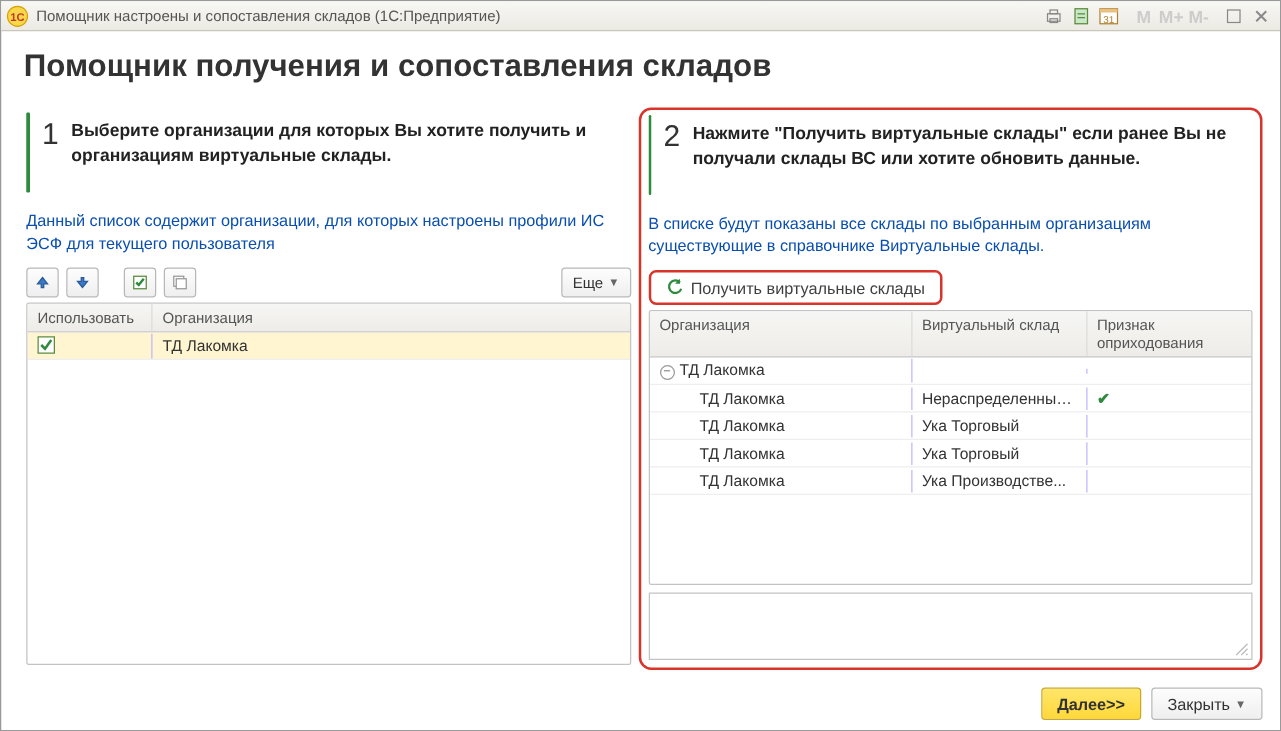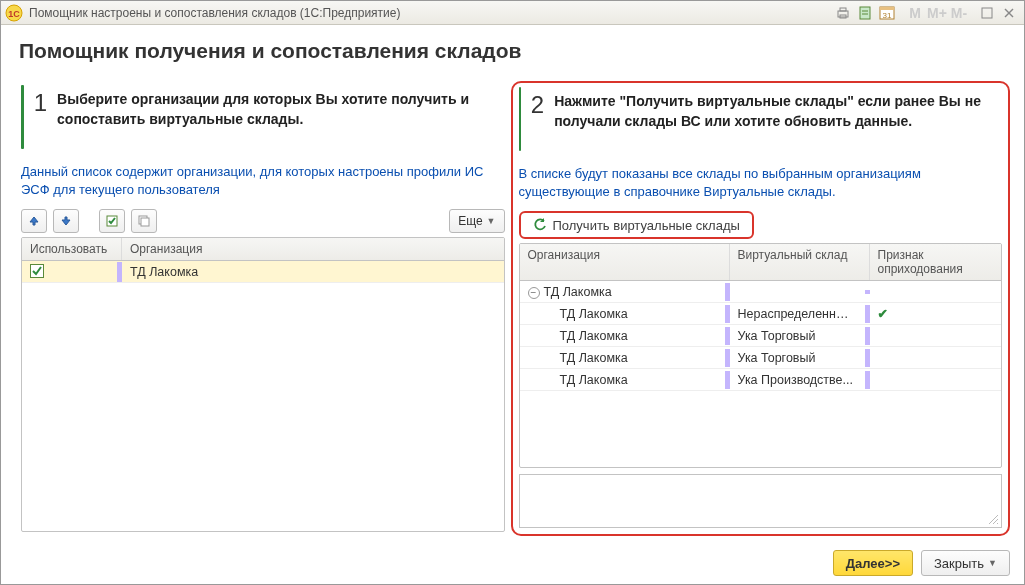--- a/index.html
+++ b/index.html
@@ -5,42 +5,42 @@
   * { box-sizing: border-box; }
   html, body { margin:0; padding:0; font-family: Arial, sans-serif; font-size:13px; color:#333; background:#fff; }
   .window { width:1025px; height:585px; border:1px solid #999; background:#fff; display:flex; flex-direction:column; position:relative; }
   .titlebar { height:24px; background:linear-gradient(#f7f7f4,#eceae3); border-bottom:1px solid #c9c7bd; display:flex; align-items:center; padding:0 4px; font-size:12px; color:#555; }
   .titlebar .logo { width:18px; height:18px; margin-right:6px; display:flex; align-items:center; justify-content:center; }
   .titlebar .title { flex:1; }
   .titlebar .tbtn { width:22px; height:18px; display:flex; align-items:center; justify-content:center; color:#888; font-size:12px; cursor:pointer; }
   .titlebar .mem { font-weight:bold; color:#ccc; font-size:14px; padding:0 2px; }
   .titlebar .sep { width:6px; }
   .body { flex:1; padding:10px 14px 8px 14px; display:flex; flex-direction:column; overflow:hidden; }
-  .h1 { font-size:21px; font-weight:bold; color:#333; margin:4px 4px 18px 4px; }
+  .h1 { font-size:25px; font-weight:bold; color:#333; margin:4px 4px 18px 4px; }
   .cols { flex:1; display:flex; gap:0; min-height:0; }
   .col { flex:1; display:flex; flex-direction:column; min-width:0; padding:4px 6px; }
   .col.right { border:2px solid #d9342b; border-radius:10px; padding:4px 6px 6px 6px; }
   .step { display:flex; align-items:flex-start; gap:10px; margin-bottom:14px; }
   .step .bar { width:4px; height:64px; background:#2e8b3d; border-radius:1px; }
   .step .num { font-size:24px; color:#333; line-height:1; padding-top:6px; }
   .step .txt { font-size:14px; font-weight:bold; color:#222; line-height:1.45; padding-top:4px; }
   .hint { color:#0a4fb0; font-size:13px; line-height:1.4; margin-bottom:10px; }
   .toolbar { display:flex; align-items:center; gap:6px; margin-bottom:4px; }
   .tbtn2 { width:26px; height:24px; border:1px solid #b8b8b8; border-radius:3px; background:linear-gradient(#fdfdfd,#efefef); display:flex; align-items:center; justify-content:center; cursor:pointer; }
   .tbtn-more { height:24px; border:1px solid #b8b8b8; border-radius:3px; background:linear-gradient(#fdfdfd,#efefef); padding:0 8px; display:flex; align-items:center; gap:4px; cursor:pointer; font-size:12px; }
   .get-btn { height:28px; border:2px solid #d9342b; border-radius:6px; background:#fff; padding:0 12px; display:flex; align-items:center; gap:6px; cursor:pointer; font-size:13px; color:#404040; }
   .spacer { flex:1; }
   .table { border:1px solid #c3c3c3; border-radius:2px; flex:1; display:flex; flex-direction:column; overflow:hidden; min-height:0; }
   .thead { display:flex; background:linear-gradient(#f6f6f4,#edece8); border-bottom:1px solid #c3c3c3; font-size:12px; color:#555; }
   .th { padding:4px 8px; border-right:1px solid #dcdcdc; }
   .th:last-child { border-right:none; }
   .tbody { flex:1; overflow:auto; }
   .tr { display:flex; border-bottom:1px solid #eee; min-height:22px; align-items:center; font-size:12.5px; }
   .tr.sel { background:#fff6d1; }
-  .td { padding:2px 8px; border-right:5px solid #c4b5fd; overflow:hidden; white-space:nowrap; text-overflow:ellipsis; }
+  .td { padding:2px 8px; border-right:1px solid #c4b5fd; overflow:hidden; white-space:nowrap; text-overflow:ellipsis; }
   .td:last-child { border-right:none; }
   .chk { width:14px; height:14px; border:1px solid #5a8a3a; background:#fff; display:inline-flex; align-items:center; justify-content:center; }
   .chk svg { display:block; }
   .details { border:1px solid #c3c3c3; height:54px; margin-top:6px; position:relative; }
   .details .corner { position:absolute; bottom:2px; right:2px; width:12px; height:12px; }
   .footer { display:flex; justify-content:flex-end; align-items:center; gap:8px; padding:6px 14px 8px 14px; }
   .btn { height:26px; border:1px solid #b8b8b8; border-radius:3px; background:linear-gradient(#fdfdfd,#efefef); padding:0 12px; display:flex; align-items:center; cursor:pointer; font-size:13px; }
   .btn.primary { background:linear-gradient(#ffe66a,#ffd83a); border-color:#caa92a; font-weight:bold; }
   .dd { font-size:9px; color:#666; }
   .ico-cal { width:16px; height:16px; }
@@ -101,21 +101,21 @@
 
   <div class="body">
     <div class="h1">Помощник получения и сопоставления складов</div>
 
     <div class="cols">
 
       <div class="col">
         <div class="step">
           <div class="bar"></div>
           <div class="num">1</div>
-          <div class="txt">Выберите организации для которых Вы хотите получить и сопоставить виртуальные склады.</div>
+          <div class="txt">Выберите организации для которых Вы хотите получить и организациям виртуальные склады.</div>
         </div>
         <div class="hint">Данный список содержит организации, для которых настроены профили ИС ЭСФ для текущего пользователя</div>
 
         <div class="toolbar">
           <div class="tbtn2">
               <svg width="14" height="14" viewBox="0 0 14 14">
                 <path d="M7 3 L11 8 L8 8 L8 11 L6 11 L6 8 L3 8 Z" fill="#3a78c8" stroke="#2a5a9a"></path>
               </svg>
             </div>
           <div class="tbtn2">

